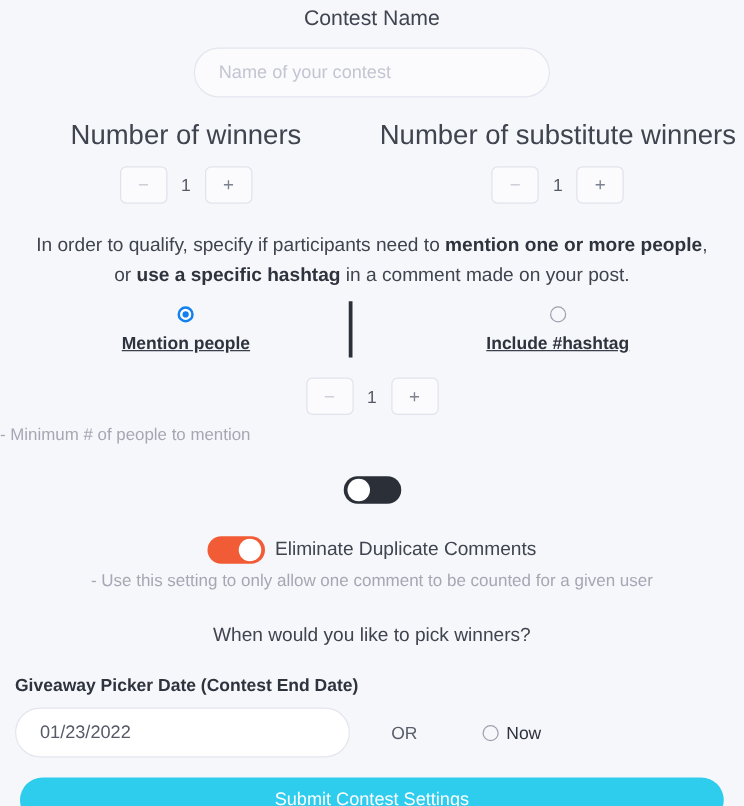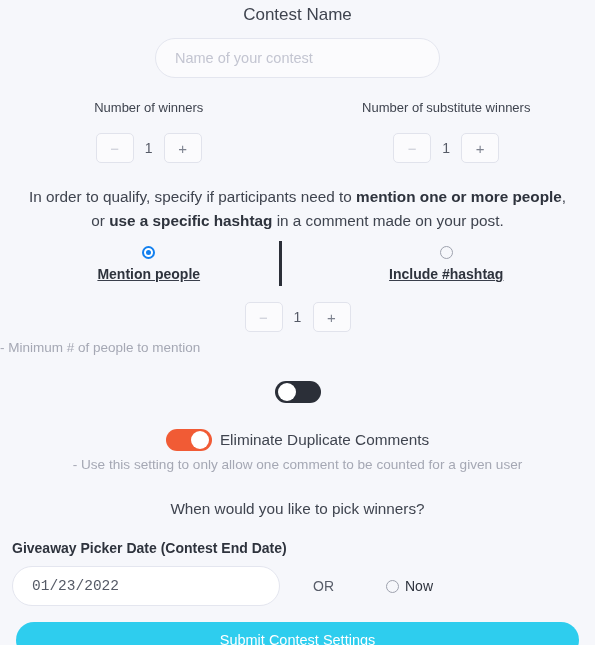--- a/index.html
+++ b/index.html
@@ -56,21 +56,21 @@
   
   .winners-row {
     display: flex;
     margin-top: 20px;
   }
   .winners-col {
     flex: 1;
     text-align: center;
   }
   .winners-label {
-    font-size: 13px;
+    font-size: 22px;
     color: #3f444f;
     line-height: 20px;
   }
   .stepper {
     display: flex;
     align-items: center;
     justify-content: center;
     margin-top: 15px;
   }
   .step-btn {
@@ -230,21 +230,21 @@
     margin-top: 10px;
     padding-left: 12px;
   }
   .date-input {
     width: 268px;
     height: 40px;
     box-sizing: border-box;
     border: 1px solid #e4e6ef;
     border-radius: 21px;
     background: #ffffff;
-    font-family: Liberation Mono, monospace;
+    font-family: Liberation Sans, sans-serif;
     font-size: 14.5px;
     color: #555a66;
     padding: 0 19px;
     outline: none;
   }
   .or-text {
     margin-left: 33px;
     font-size: 14px;
     color: #585d69;
   }

